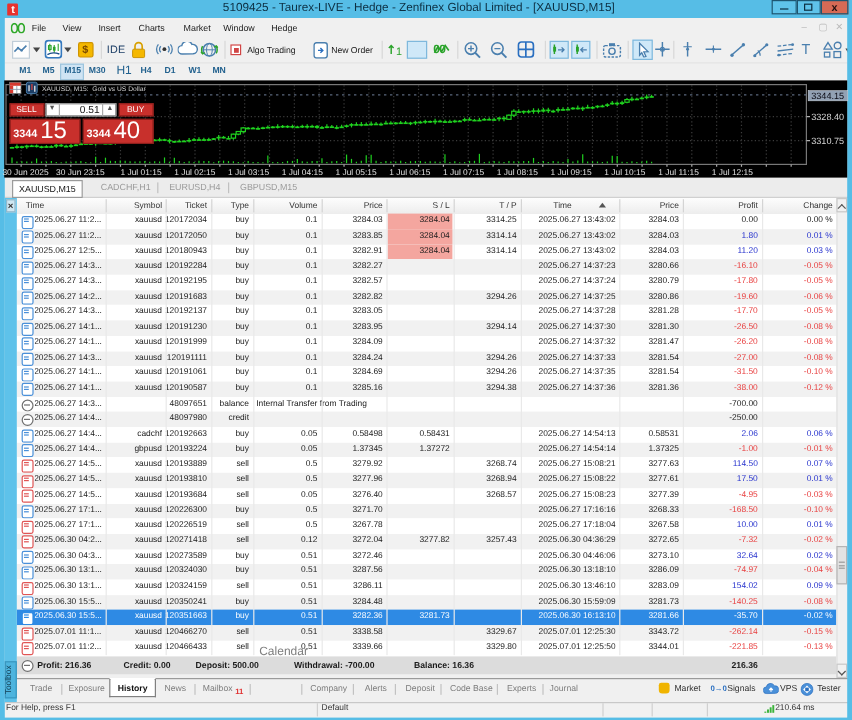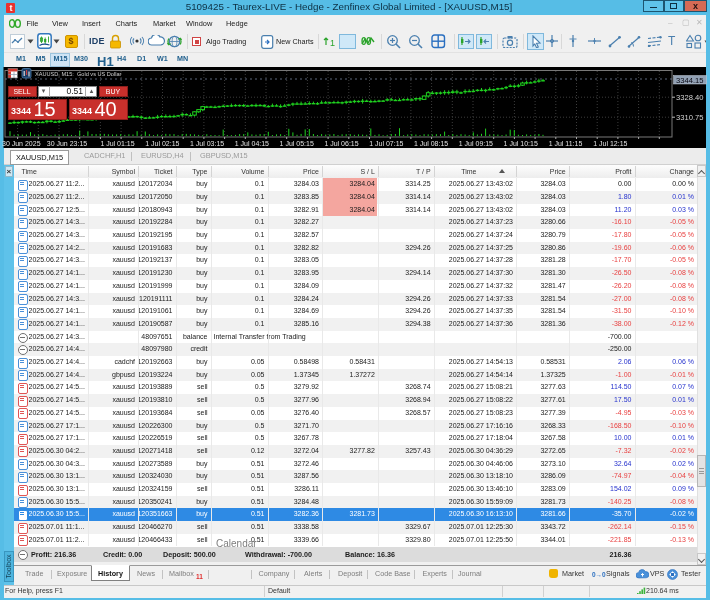--- a/index.html
+++ b/index.html
@@ -47,21 +47,21 @@
     <line x1="8.2" y1="4.5" x2="8.2" y2="11" stroke="#2aa32a" stroke-width="0.9"></line>
     <rect x="7.1" y="6" width="2.2" height="3.2" fill="#2aa32a"></rect>
     <line x1="11.5" y1="3.5" x2="11.5" y2="9.5" stroke="#2aa32a" stroke-width="0.9"></line>
     <path d="M2.5,12.5 q4,-2.5 10,-0.5" fill="none" stroke="#1c4f8c" stroke-width="1.1"></path>
   </svg>
 <svg style="position:absolute;left:53px;top:39px" width="7" height="5" viewBox="0 0 7 5">
     <polygon points="0.5,0.5 6.5,0.5 3.5,4.5" fill="#444"></polygon>
   </svg>
 <div style="position:absolute;left:64.5px;top:35px;width:13px;height:12.5px;background:#f5b800;border:1px solid #cf9400;border-radius:2px;box-sizing:border-box;color:#7a4a00;font-size:9px;font-weight:700;text-align:center;line-height:10.5px">$</div>
 <div style="position:absolute;left:84px;top:34px;width:1px;height:15px;background:#d8d8d8"></div>
-<div style="position:absolute;left:89px;top:36px;font-size:9px;font-weight:700;color:#1c3e66;letter-spacing:0.2px">IDE</div>
+<div style="position:absolute;left:89px;top:36px;font-size:9px;font-weight:400;color:#1c3e66;letter-spacing:0.2px">IDE</div>
 <svg style="position:absolute;left:109px;top:33.5px" width="13" height="15" viewBox="0 0 13 15">
     <path d="M3.5,7 V4.5 a3,3 0 0 1 6,0 V7" fill="none" stroke="#d8a000" stroke-width="1.4"></path>
     <rect x="1.5" y="7" width="10" height="7" rx="1" fill="#f5b800" stroke="#c89000" stroke-width="0.8"></rect>
   </svg>
 <svg style="position:absolute;left:129px;top:35px" width="16" height="12" viewBox="0 0 16 12">
     <path d="M3,2 a6,6 0 0 0 0,8 M5,3.5 a3.5,3.5 0 0 0 0,5 M13,2 a6,6 0 0 1 0,8 M11,3.5 a3.5,3.5 0 0 1 0,5" fill="none" stroke="#4a7fae" stroke-width="1.1"></path>
     <circle cx="8" cy="6" r="1.6" fill="#333"></circle>
   </svg>
 <svg style="position:absolute;left:148px;top:35px" width="17" height="12" viewBox="0 0 17 12">
     <path d="M4,10 a3.5,3.5 0 0 1 -0.5,-7 a4.5,4.5 0 0 1 8.5,-1 a3.2,3.2 0 0 1 1,7.8 z" fill="#fff" stroke="#4a7fae" stroke-width="1.2"></path>
@@ -74,21 +74,21 @@
     <path d="M1.8,10.5 a6.3,6.3 0 0 1 0,-6 M0.4,9.2 l1.4,1.6 l1.8,-1" fill="none" stroke="#2aa32a" stroke-width="1.2"></path>
   </svg>
 <div style="position:absolute;left:187px;top:34px;width:1px;height:15px;background:#d8d8d8"></div>
 <div style="position:absolute;left:192px;top:37px;width:9px;height:9px;border:1.4px solid #d04545;box-sizing:border-box;background:#fff"></div>
 <div style="position:absolute;left:194.5px;top:39.5px;width:4px;height:4px;background:#d04545"></div>
 <div style="position:absolute;left:206px;top:38px;font-size:7.2px;color:#1a1a1a;line-height:8px">Algo Trading</div>
 <svg style="position:absolute;left:261px;top:34.5px" width="13" height="14" viewBox="0 0 13 14">
     <rect x="0.7" y="0.7" width="11" height="12.6" rx="2" fill="#fff" stroke="#4a7fae" stroke-width="1.2"></rect>
     <path d="M4,7 h4 m-2,-2 l2,2 l-2,2" stroke="#2a6fc0" stroke-width="1.2" fill="none"></path>
   </svg>
-<div style="position:absolute;left:276px;top:38px;font-size:7.2px;color:#1a1a1a;line-height:8px">New Charts</div>
+<div style="position:absolute;left:276px;top:38px;font-size:7.2px;color:#1a1a1a;line-height:8px">New Order</div>
 <div style="position:absolute;left:318px;top:34px;width:1px;height:15px;background:#d8d8d8"></div>
 <svg style="position:absolute;left:323px;top:35px" width="13" height="13" viewBox="0 0 13 13">
     <path d="M3,10 V3 m-2,2 l2,-2 l2,2" stroke="#2aa32a" stroke-width="1.2" fill="none"></path>
     <text x="7" y="11" font-size="9" fill="#2aa32a" font-family="Liberation Sans">1</text>
   </svg>
 <div style="position:absolute;left:339px;top:33.5px;width:17px;height:15.5px;background:#cfe8f8;border:1px solid #7fb8dc;box-sizing:border-box"></div>
 <div style="position:absolute;left:361px;top:36.5px;font-size:10px;font-weight:700;color:#2aa32a;letter-spacing:-0.5px;line-height:10px">00</div>
 <svg style="position:absolute;left:361px;top:36px" width="15" height="10" viewBox="0 0 15 10">
     <polyline points="1,8 4,3 7,7 10,2 13,6" fill="none" stroke="#2aa32a" stroke-width="1.4"></polyline>
   </svg>
@@ -176,21 +176,21 @@
   </svg>
 <svg style="position:absolute;left:703.5px;top:40px" width="6" height="5" viewBox="0 0 6 5">
     <polygon points="0.5,0.5 5.5,0.5 3,4.5" fill="#444"></polygon>
   </svg>
 <div style="position:absolute;left:3.5px;top:52.5px;width:703px;height:14.5px;background:#f0f0f0"></div>
 <div style="position:absolute;left:50px;top:52.5px;width:19.5px;height:14px;background:#cfe4f4;border:1px solid #9cc4dd;box-sizing:border-box"></div>
 <div style="position:absolute;left:16px;top:54px;font-size:7.2px;font-weight:600;color:#22618e">M1</div>
 <div style="position:absolute;left:35.5px;top:54px;font-size:7.2px;font-weight:600;color:#22618e">M5</div>
 <div style="position:absolute;left:53.5px;top:54px;font-size:7.2px;font-weight:600;color:#22618e">M15</div>
 <div style="position:absolute;left:74px;top:54px;font-size:7.2px;font-weight:600;color:#22618e">M30</div>
-<div style="position:absolute;left:97px;top:54px;font-size:13px;font-weight:700;color:#22618e">H1</div>
+<div style="position:absolute;left:97px;top:54px;font-size:10px;font-weight:400;color:#22618e">H1</div>
 <div style="position:absolute;left:117px;top:54px;font-size:7.2px;font-weight:600;color:#22618e">H4</div>
 <div style="position:absolute;left:137px;top:54px;font-size:7.2px;font-weight:600;color:#22618e">D1</div>
 <div style="position:absolute;left:157px;top:54px;font-size:7.2px;font-weight:600;color:#22618e">W1</div>
 <div style="position:absolute;left:177px;top:54px;font-size:7.2px;font-weight:600;color:#22618e">MN</div>
 <svg style="position:absolute;left:0;top:0;z-index:2" width="710" height="150" viewBox="0 0 710 150" font-family="Liberation Sans, sans-serif">
     <rect x="3.5" y="67" width="702.5" height="81" fill="#000"></rect>
     <rect x="5" y="70.5" width="667" height="66.5" fill="none" stroke="#787878" stroke-width="1"></rect>
     <line x1="17.6" y1="71" x2="17.6" y2="136.5" stroke="#3c3c3c" stroke-width="1" stroke-dasharray="1,2"></line>
     <line x1="38.3" y1="71" x2="38.3" y2="136.5" stroke="#3c3c3c" stroke-width="1" stroke-dasharray="1,2"></line>
     <line x1="59.0" y1="71" x2="59.0" y2="136.5" stroke="#3c3c3c" stroke-width="1" stroke-dasharray="1,2"></line>

